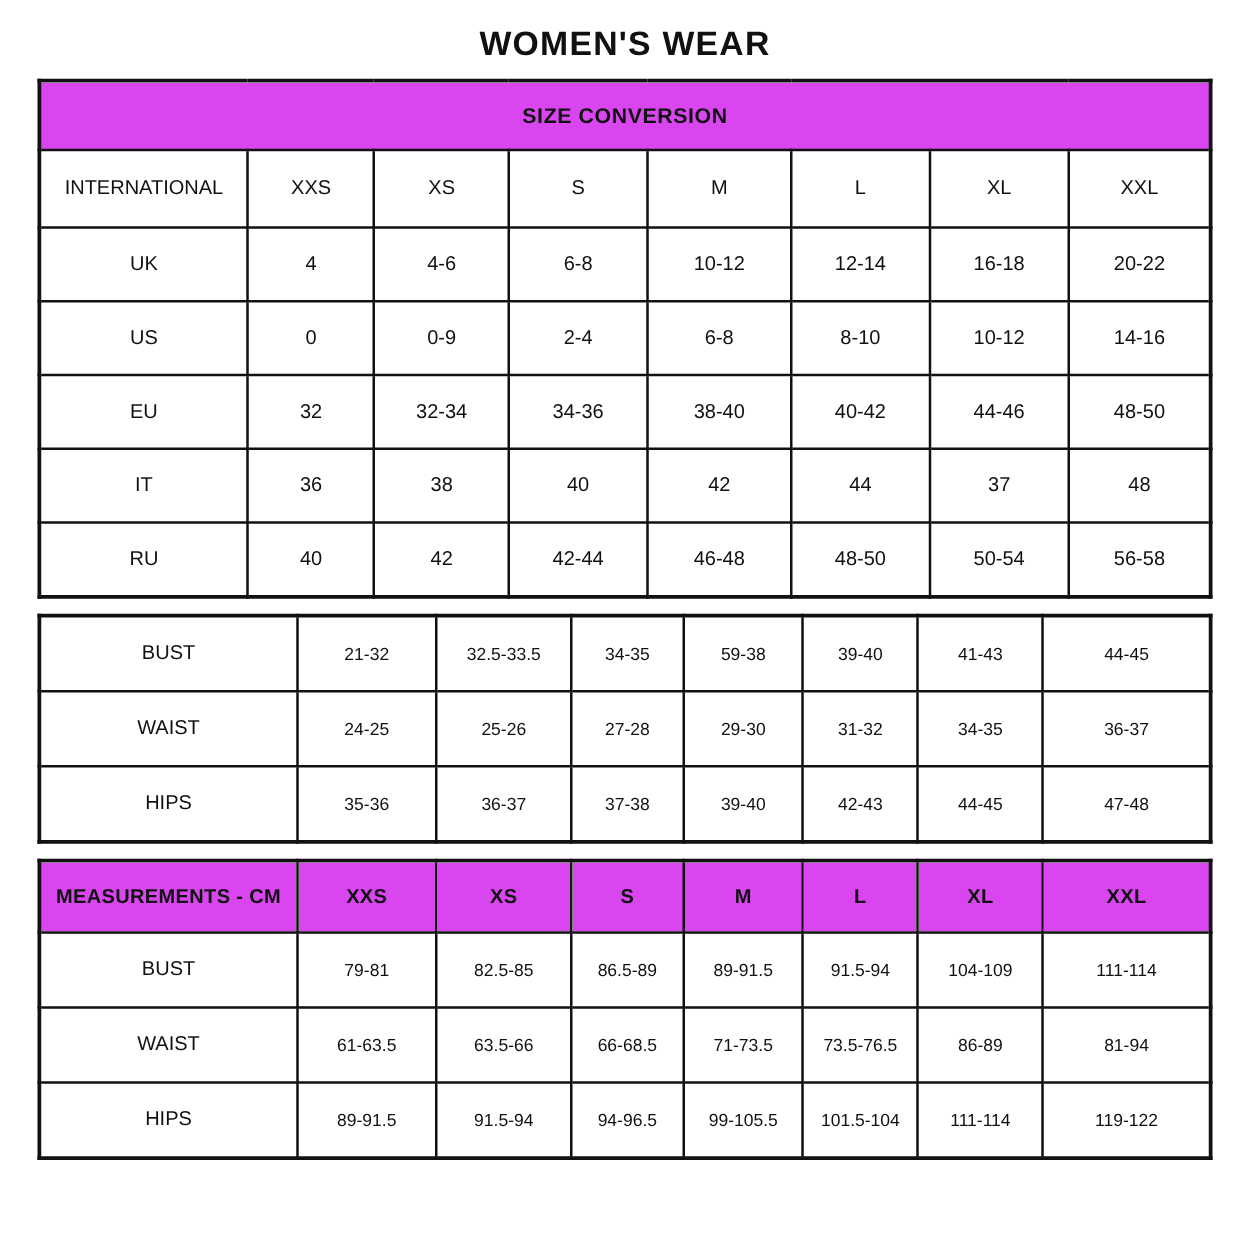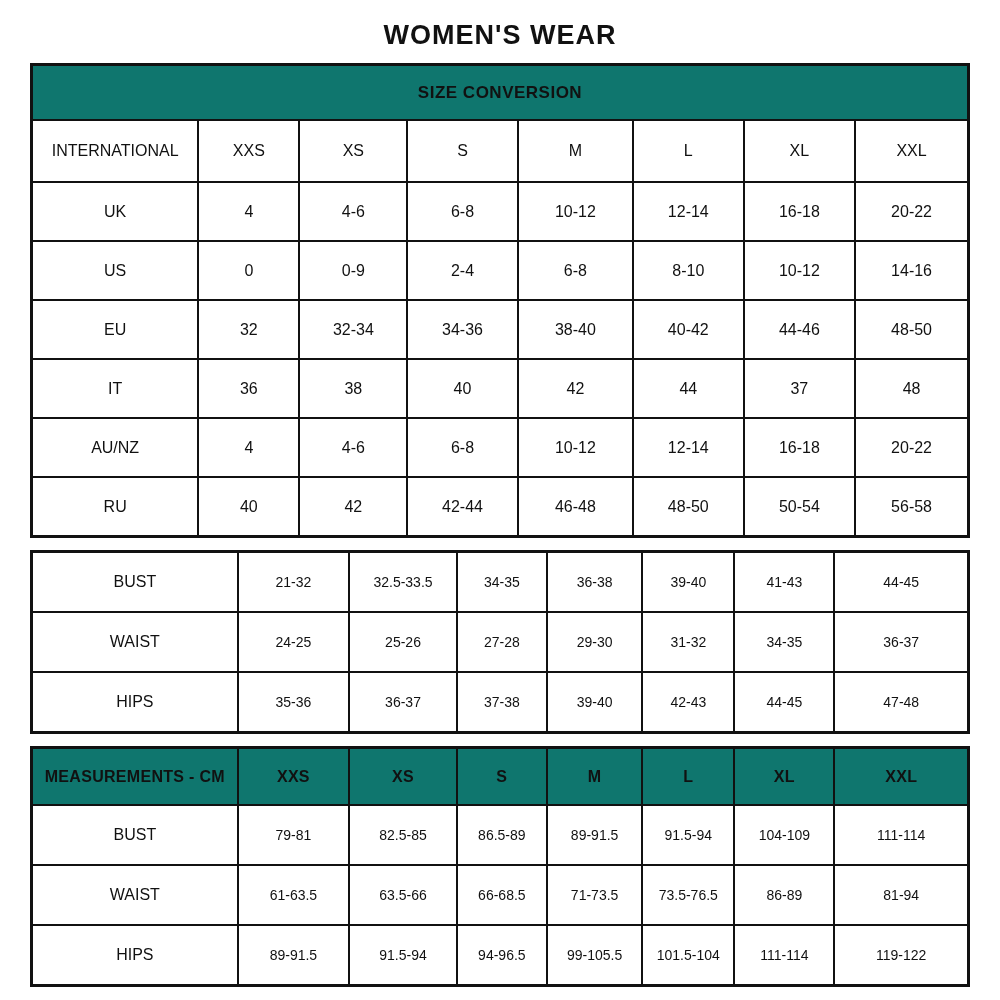--- a/index.html
+++ b/index.html
@@ -24,21 +24,21 @@
     border:3px solid #111111;
   }
   td{
     border:2px solid #111111;
     text-align:center;
     vertical-align:middle;
     padding:2px 4px;
     overflow:hidden;
     white-space:nowrap;
   }
-  .gray{background:#0f766e;}
+  .gray{background:#d946ef;}
   
   .conv .span-header-row td{
     height:49px;
     font-size:17px;
     font-weight:700;
     letter-spacing:0.5px;
   }
   .conv .col-header-row td{height:56px;font-size:16px;font-weight:400;}
   .conv .data-row td{height:53px;font-size:16px;font-weight:400;text-align:center;}
   
@@ -119,30 +119,20 @@
           <td class="first-col">IT</td>
           <td class="val">36</td>
           <td class="val">38</td>
           <td class="val">40</td>
           <td class="val">42</td>
           <td class="val">44</td>
           <td class="val">37</td>
           <td class="val">48</td>
         </tr>
         <tr class="data-row">
-          <td class="first-col">AU/NZ</td>
-          <td class="val">4</td>
-          <td class="val">4-6</td>
-          <td class="val">6-8</td>
-          <td class="val">10-12</td>
-          <td class="val">12-14</td>
-          <td class="val">16-18</td>
-          <td class="val">20-22</td>
-        </tr>
-        <tr class="data-row">
           <td class="first-col">RU</td>
           <td class="val">40</td>
           <td class="val">42</td>
           <td class="val">42-44</td>
           <td class="val">46-48</td>
           <td class="val">48-50</td>
           <td class="val">50-54</td>
           <td class="val">56-58</td>
         </tr>
       </tbody>
@@ -160,21 +150,21 @@
         <col style="width:9.8%">
         <col style="width:10.7%">
         <col style="width:14.3%">
     </colgroup>
   <tbody>
         <tr class="data-row">
           <td class="first-col">BUST</td>
           <td class="val">21-32</td>
           <td class="val">32.5-33.5</td>
           <td class="val">34-35</td>
-          <td class="val">36-38</td>
+          <td class="val">59-38</td>
           <td class="val">39-40</td>
           <td class="val">41-43</td>
           <td class="val">44-45</td>
         </tr>
         <tr class="data-row">
           <td class="first-col">WAIST</td>
           <td class="val">24-25</td>
           <td class="val">25-26</td>
           <td class="val">27-28</td>
           <td class="val">29-30</td>

